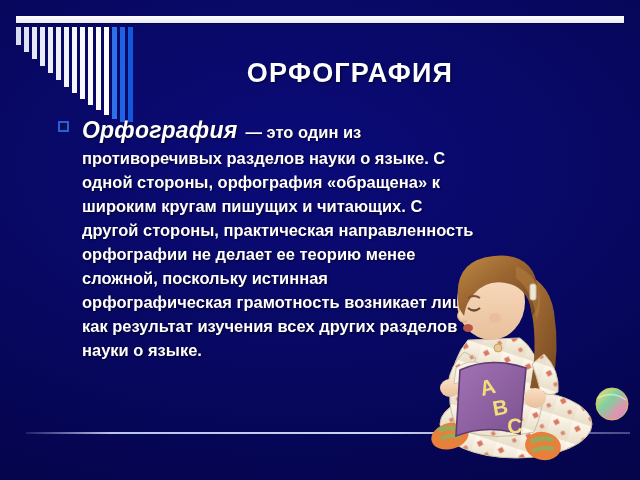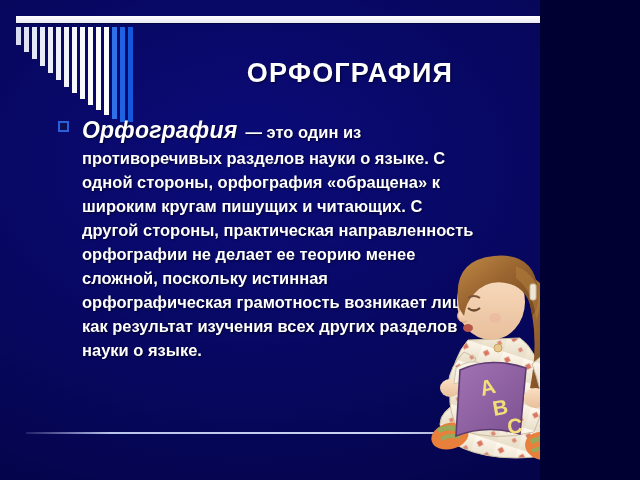--- a/index.html
+++ b/index.html
@@ -3,21 +3,21 @@
 <meta charset="utf-8">
 <title>ОРФОГРАФИЯ</title>
 <style>
   html, body {
     margin: 0;
     padding: 0;
     background: #000033;
   }
   .slide {
     position: relative;
-    width: 540px;
+    width: 640px;
     height: 480px;
     overflow: hidden;
     background:
       radial-gradient(ellipse 140% 110% at 46% 34%, #0b0b7a 0%, #07075f 42%, #040449 72%, #01012e 100%),
       #02024a;
     font-family: "Liberation Sans", "DejaVu Sans", sans-serif;
     -webkit-font-smoothing: antialiased;
   }
 
   

